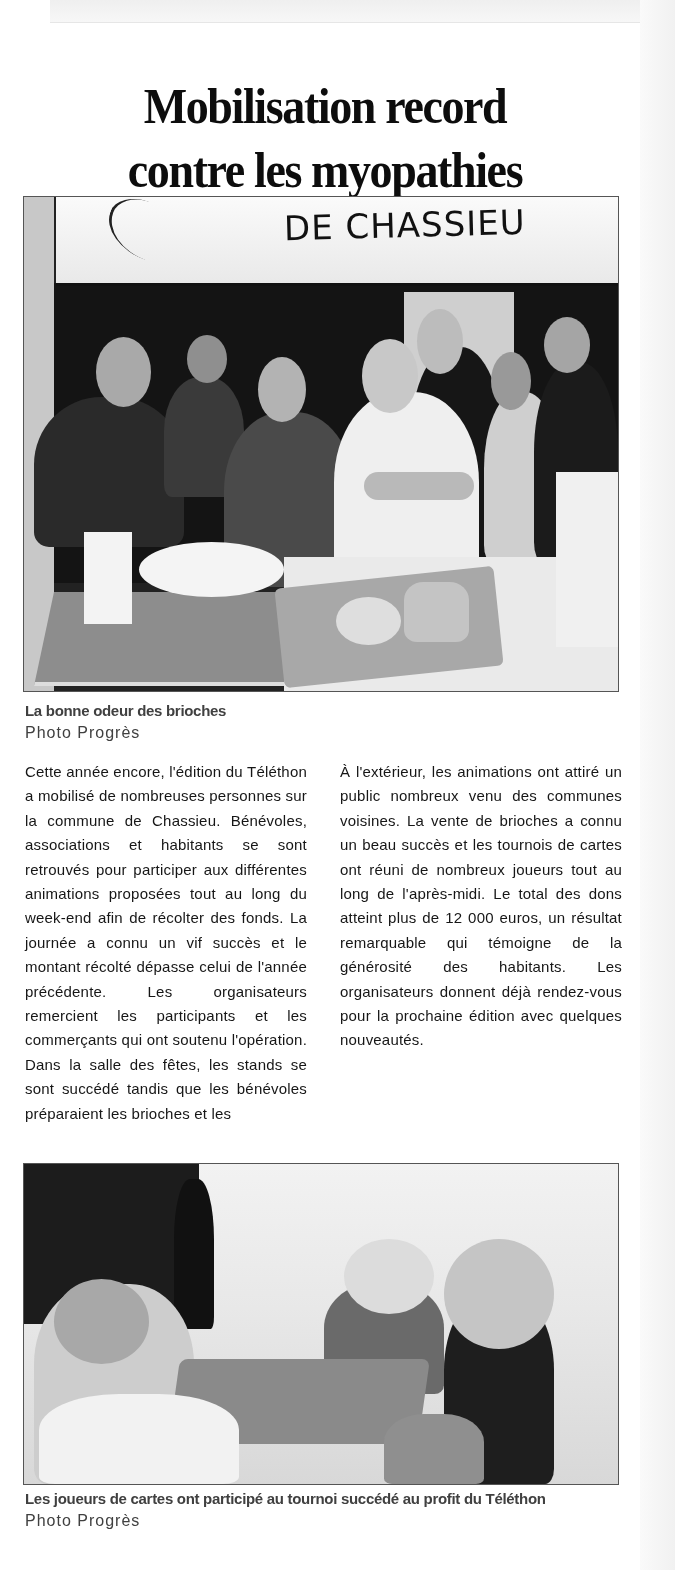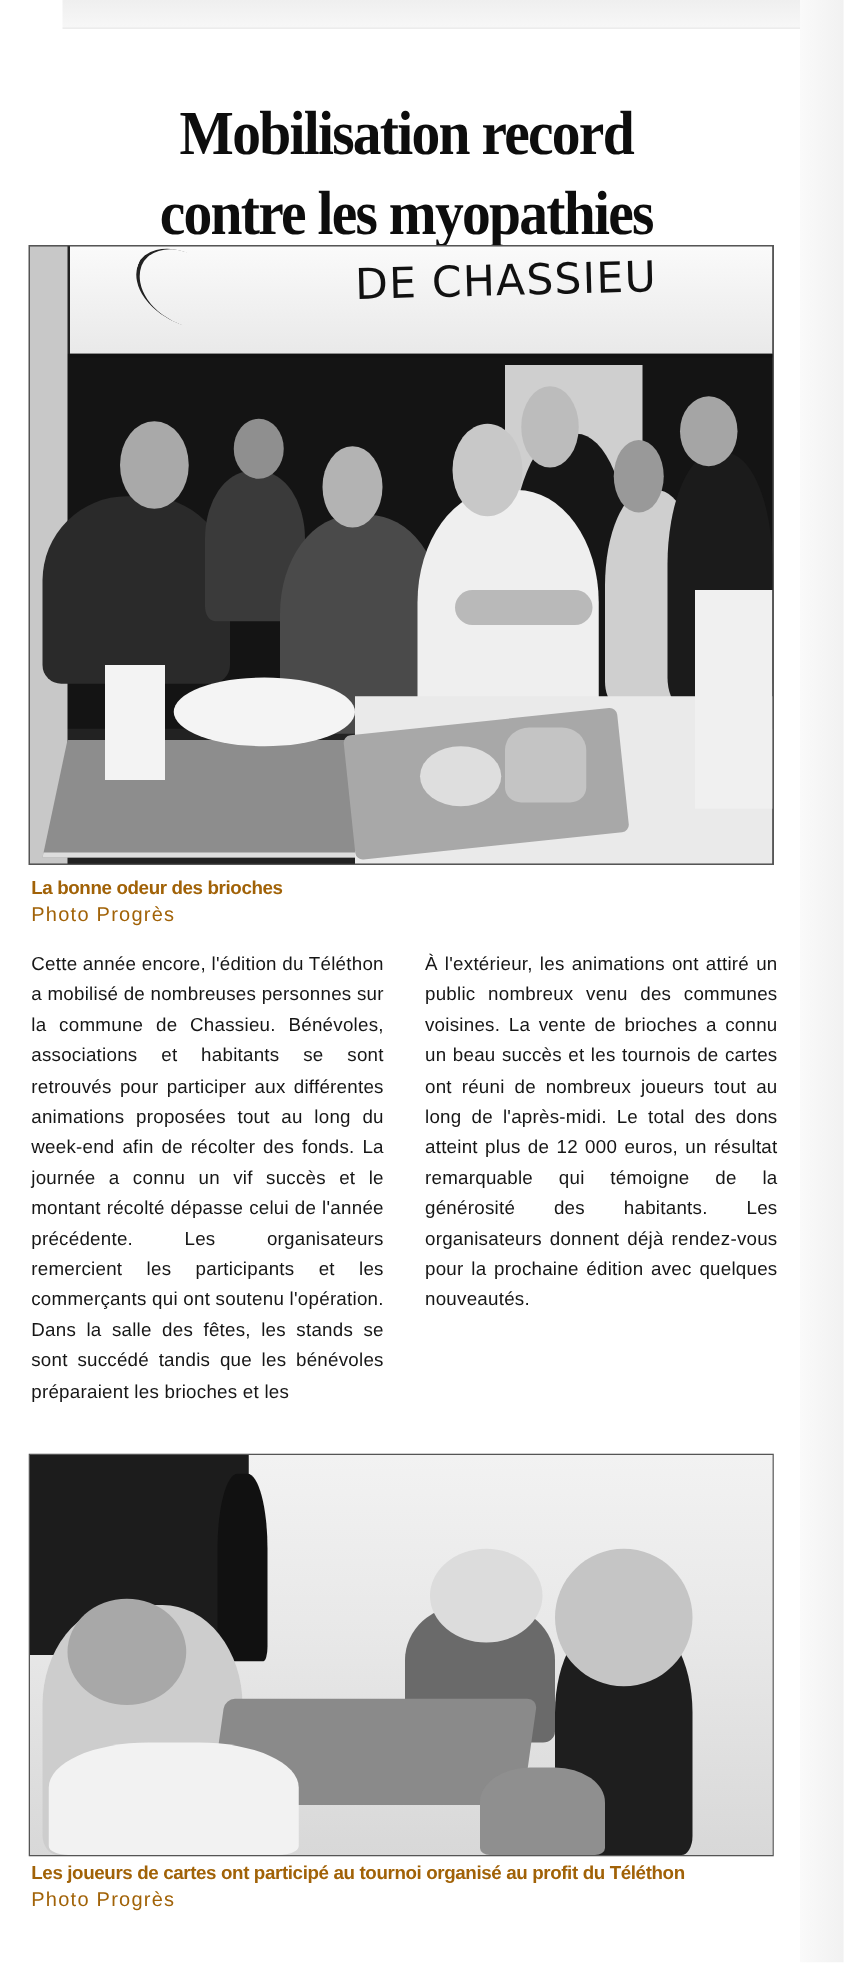--- a/index.html
+++ b/index.html
@@ -76,21 +76,21 @@
   .p2-back { position: absolute; left: 0; top: 0; width: 594px; height: 320px;
     background: linear-gradient(#f2f2f2 0%, #e8e8e8 45%, #d8d8d8 100%); }
   .p2-dark { position: absolute; left: 0; top: 0; width: 175px; height: 160px; background: #1c1c1c; }
   .p2-table { position: absolute; left: 150px; top: 195px; width: 250px; height: 85px; background: #8a8a8a;
     border-radius: 8px; transform: skewX(-8deg); }
   .p2-person { position: absolute; border-radius: 40% 40% 8% 8%; }
   .p2-head { position: absolute; border-radius: 50%; }
 
   .caption {
     position: absolute; left: 25px; font-family: "Liberation Sans", sans-serif;
-    font-weight: bold; font-size: 15px; line-height: 22px; color: #a16207;
+    font-weight: bold; font-size: 15px; line-height: 22px; color: #404040;
     letter-spacing: -0.3px;
   }
   .credit { font-weight: normal; font-size: 16px; letter-spacing: 1px; }
   .caption1 { top: 700px; width: 300px; }
   .caption2 { top: 1488px; width: 570px; }
 
   .col {
     position: absolute; top: 760px; width: 282px;
     font-family: "Liberation Sans", sans-serif;
     font-size: 15px; line-height: 24.4px;
@@ -168,17 +168,17 @@
   <div class="p2-person" style="left:300px;top:120px;width:120px;height:110px;background:#6a6a6a;"></div>
   <div class="p2-head" style="left:320px;top:75px;width:90px;height:75px;background:#dcdcdc;"></div>
   <div class="p2-table"></div>
   <div class="p2-person" style="left:420px;top:130px;width:110px;height:190px;background:#1e1e1e;"></div>
   <div class="p2-head" style="left:420px;top:75px;width:110px;height:110px;background:#c5c5c5;"></div>
   <div class="p2-person" style="left:15px;top:230px;width:200px;height:90px;background:#f2f2f2;"></div>
   <div class="p2-person" style="left:360px;top:250px;width:100px;height:70px;background:#8f8f8f;"></div>
 </div>
 
 <div class="caption caption2">
-  <span>Les joueurs de cartes ont participé au tournoi organisé au profit du Téléthon</span>
+  <span>Les joueurs de cartes ont participé au tournoi succédé au profit du Téléthon</span>
   <span class="credit">Photo Progrès</span>
 </div>
 
 <div class="footer-fade"></div>
 
 </body></html>

